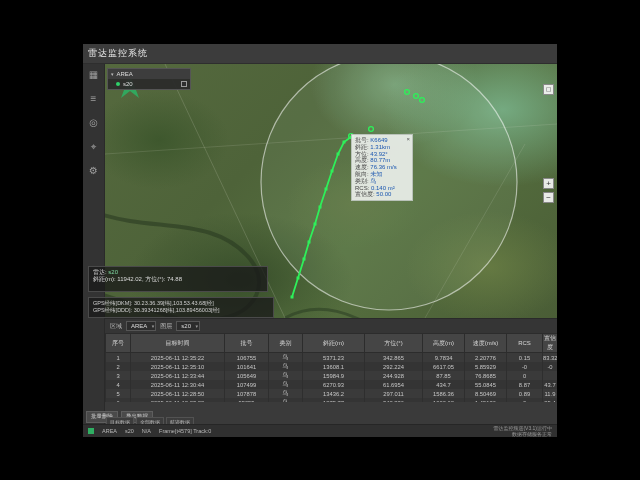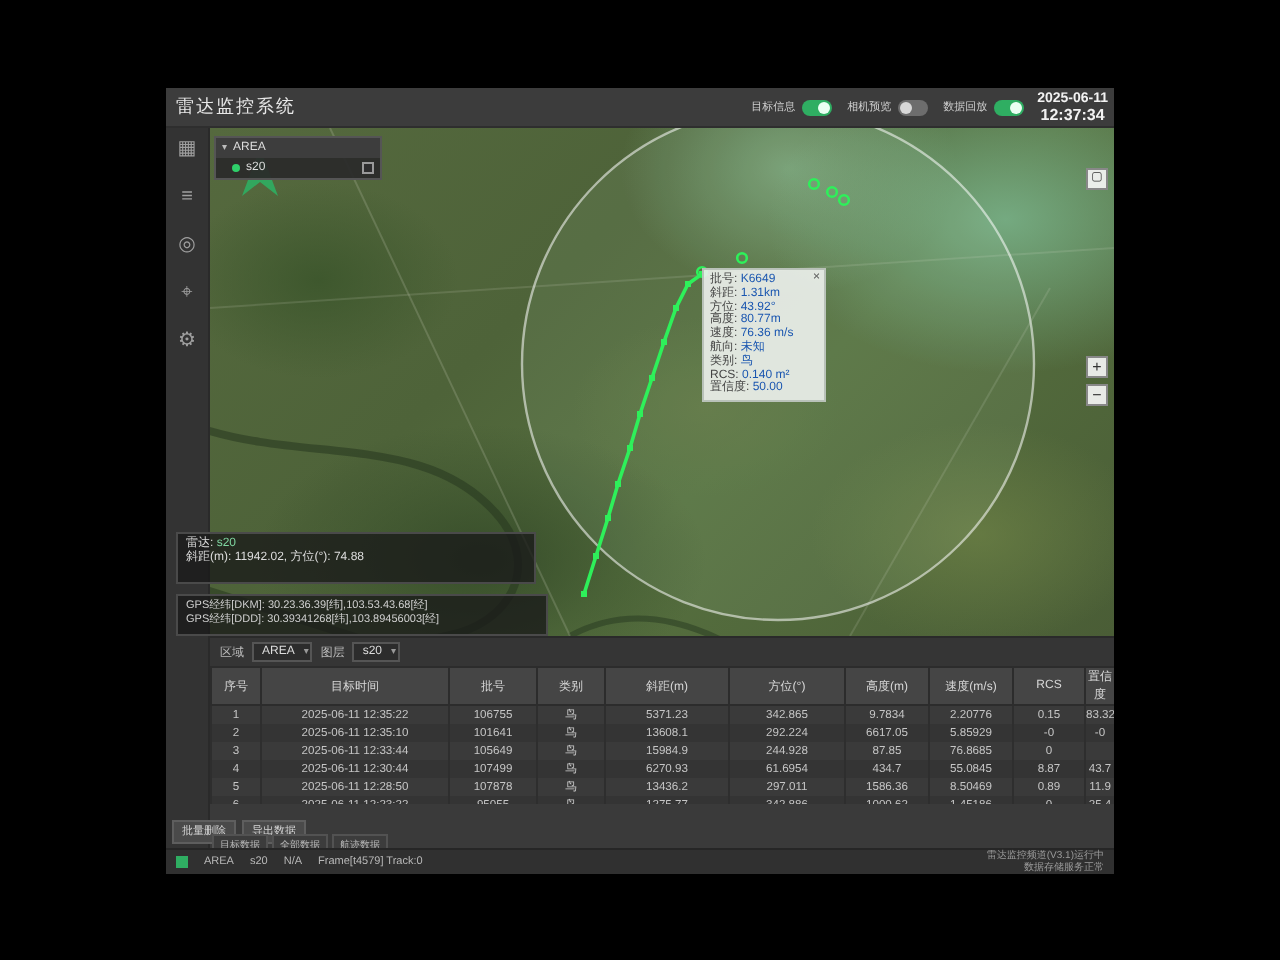--- a/index.html
+++ b/index.html
@@ -111,44 +111,20 @@
   .st-right { margin-left:auto; text-align:right; line-height:6px; color:#9a9a9a; font-size:5px; }
 </style>
 </head>
 <body>
 
 <div class="stage">
   <div class="window">
 
     <div class="titlebar">
       <span class="app-title">雷达监控系统</span>
-      <div class="tb-right">
-        <div class="tgl">
-          <span class="tgl-label">目标信息</span>
-          <span class="pill on" id="pill0">
-              <span class="knob"></span>
-            </span>
-        </div>
-        <div class="tgl">
-          <span class="tgl-label">相机预览</span>
-          <span class="pill" id="pill1">
-              <span class="knob"></span>
-            </span>
-        </div>
-        <div class="tgl">
-          <span class="tgl-label">数据回放</span>
-          <span class="pill on" id="pill2">
-              <span class="knob"></span>
-            </span>
-        </div>
-        <div class="clock">
-          <div class="d">2025-06-11</div>
-          <div class="t">12:37:34</div>
-        </div>
-      </div>
     </div>
 
     <div class="leftstrip" id="leftstrip">
         <div class="strip-icon">▦</div>
         <div class="strip-icon">≡</div>
         <div class="strip-icon">◎</div>
         <div class="strip-icon">⌖</div>
         <div class="strip-icon">⚙</div>
       </div>
 

